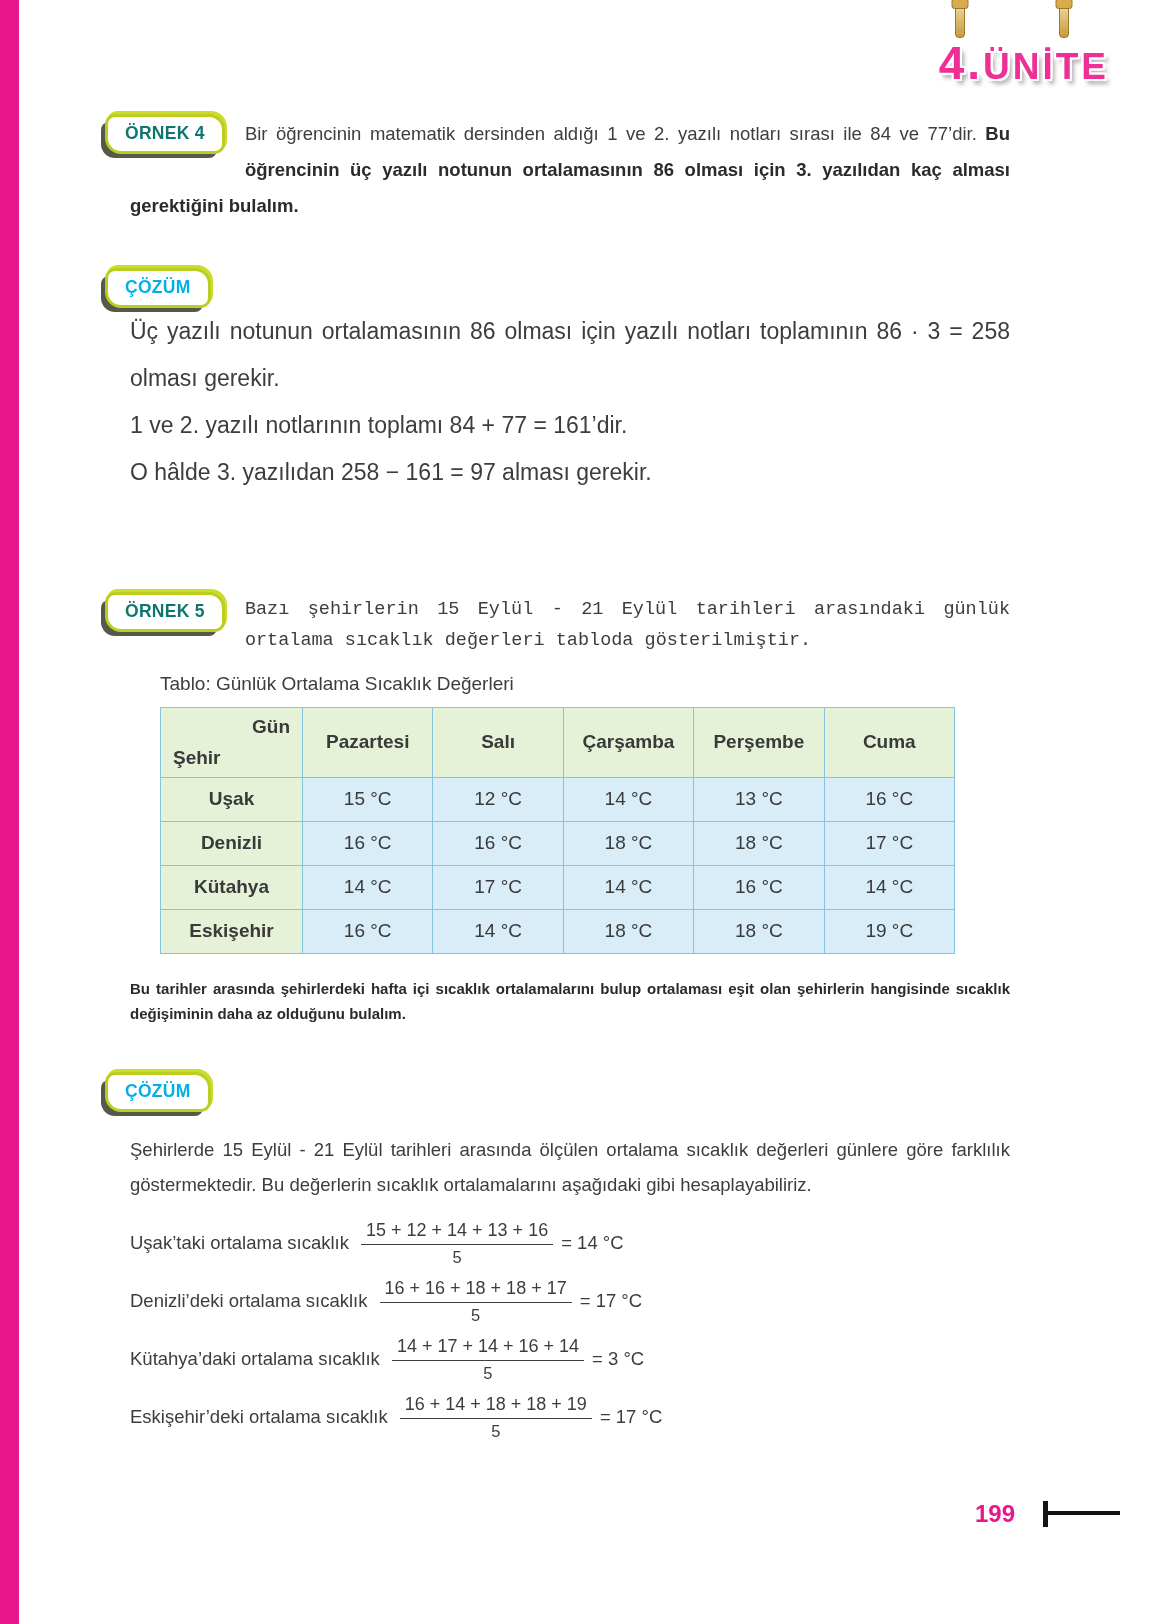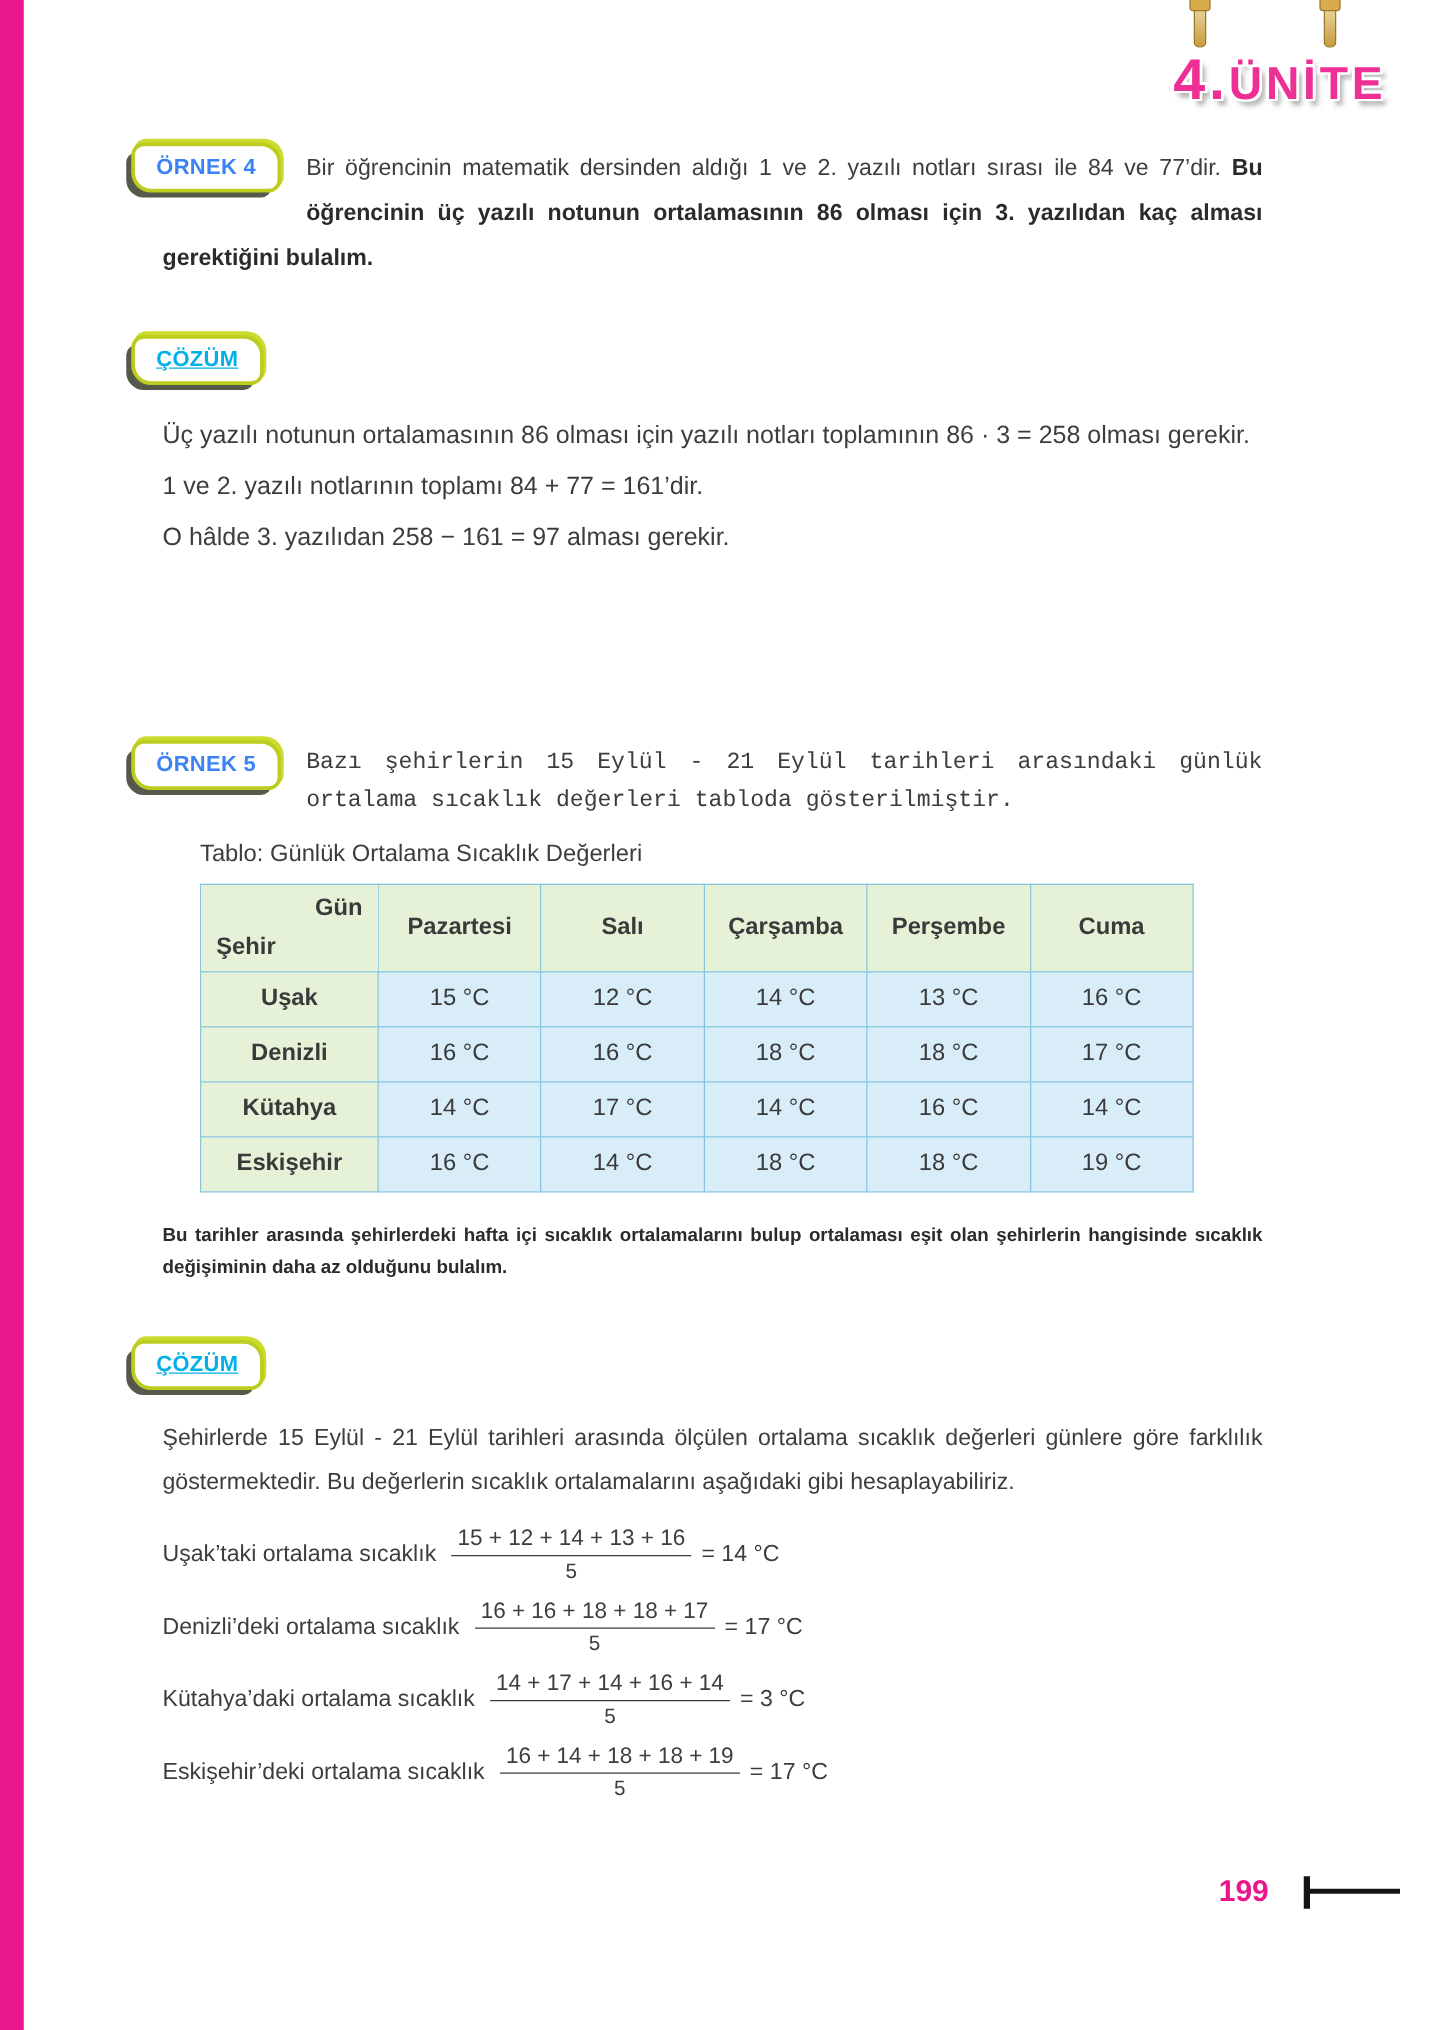--- a/index.html
+++ b/index.html
@@ -23,36 +23,36 @@
                      0 -2px 0 #fff,0 2px 0 #fff,-2px 0 0 #fff,2px 0 0 #fff,
                      4px 5px 4px rgba(90,90,90,.5); }
   .unit-num  { font-size:46px; }
   .unit-word { font-size:37px; }
 
   
   .badge { display:inline-block; background:#fff; border:3px solid #bccd20;
            border-radius:10px 16px 10px 16px; padding:6px 17px 7px;
            font-weight:bold; font-size:17.5px; letter-spacing:.3px;
            box-shadow:-6px 6px 0 -2px #55594a, 2px -3px 0 0 #cdda2e; position:relative; background-clip:padding-box; }
-  .badge.ornek { color:#3b82f6; }
+  .badge.ornek { color:#0f766e; }
   .badge.cozum { color:#00b0e8; }
 
   
   .sec { position:absolute; left:105px; width:905px; padding-left:25px; }
   .sec .badge.floated { float:left; margin:-2px 20px 8px -25px; }
-  .sec .badge.block { margin-left:-25px;text-decoration:underline; }
+  .sec .badge.block { margin-left:-25px; }
   .para { font-size:18.5px; line-height:1.95; text-align:justify; }
   .boldtext { color:#2b2b2b; font-weight:bold; }
 
   #sec-ornek4 { top:116px; }
   #sec-cozum1 { top:268px; }
   #sec-ornek5 { top:594px; }
   #sec-cozum2 { top:1072px; }
 
-  .sol-lines { margin-top:20px; font-size:20px; line-height:2.05; text-align:justify; }
+  .sol-lines { font-size:23px; line-height:2.05; text-align:justify; }
 
   
   #sec-ornek5 .para { line-height:1.7;font-family:Liberation Mono, monospace; }
   .table-title { margin:16px 0 12px 30px; font-size:19px; color:#3d3d3d; }
   table.temp { border-collapse:collapse; margin-left:30px; table-layout:fixed; width:795px; }
   table.temp th, table.temp td { border:1px solid #85c3de; text-align:center; vertical-align:middle;
         font-size:19px; color:#3a3a3a; }
   table.temp thead th { background:#e5f2d8; height:70px; font-weight:bold; }
   table.temp tbody th { background:#e5f2d8; height:44px; font-weight:bold; }
   table.temp tbody td { background:#d8edf8; height:44px; font-weight:normal; }

